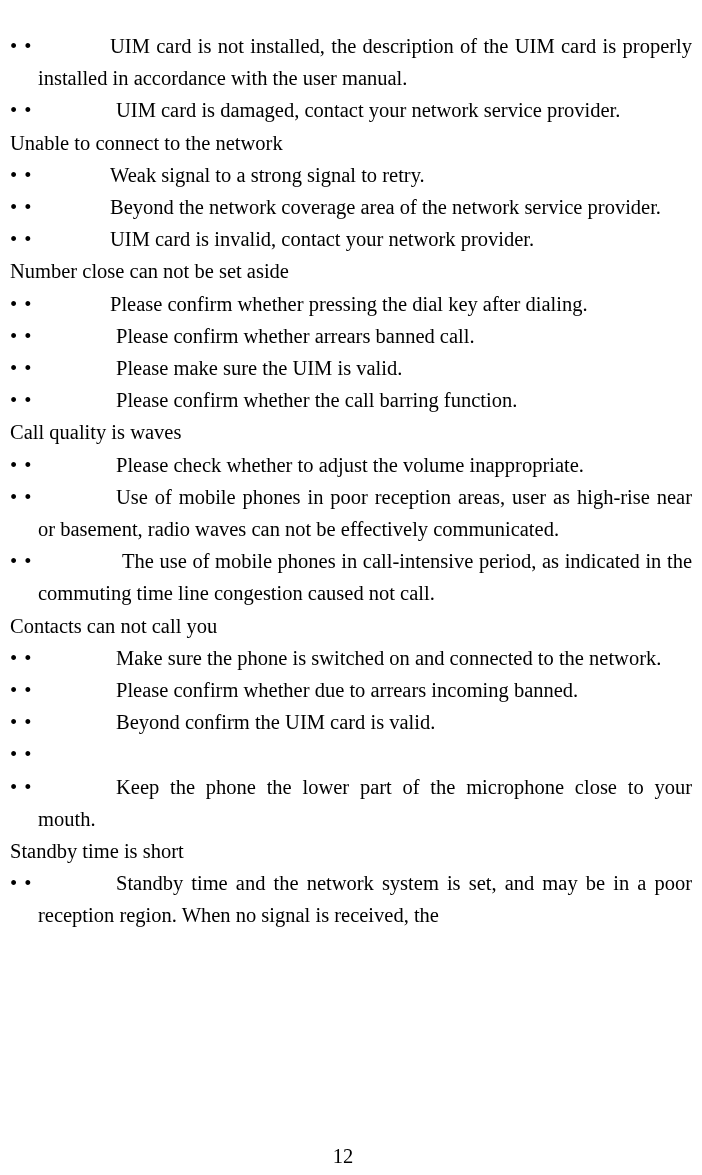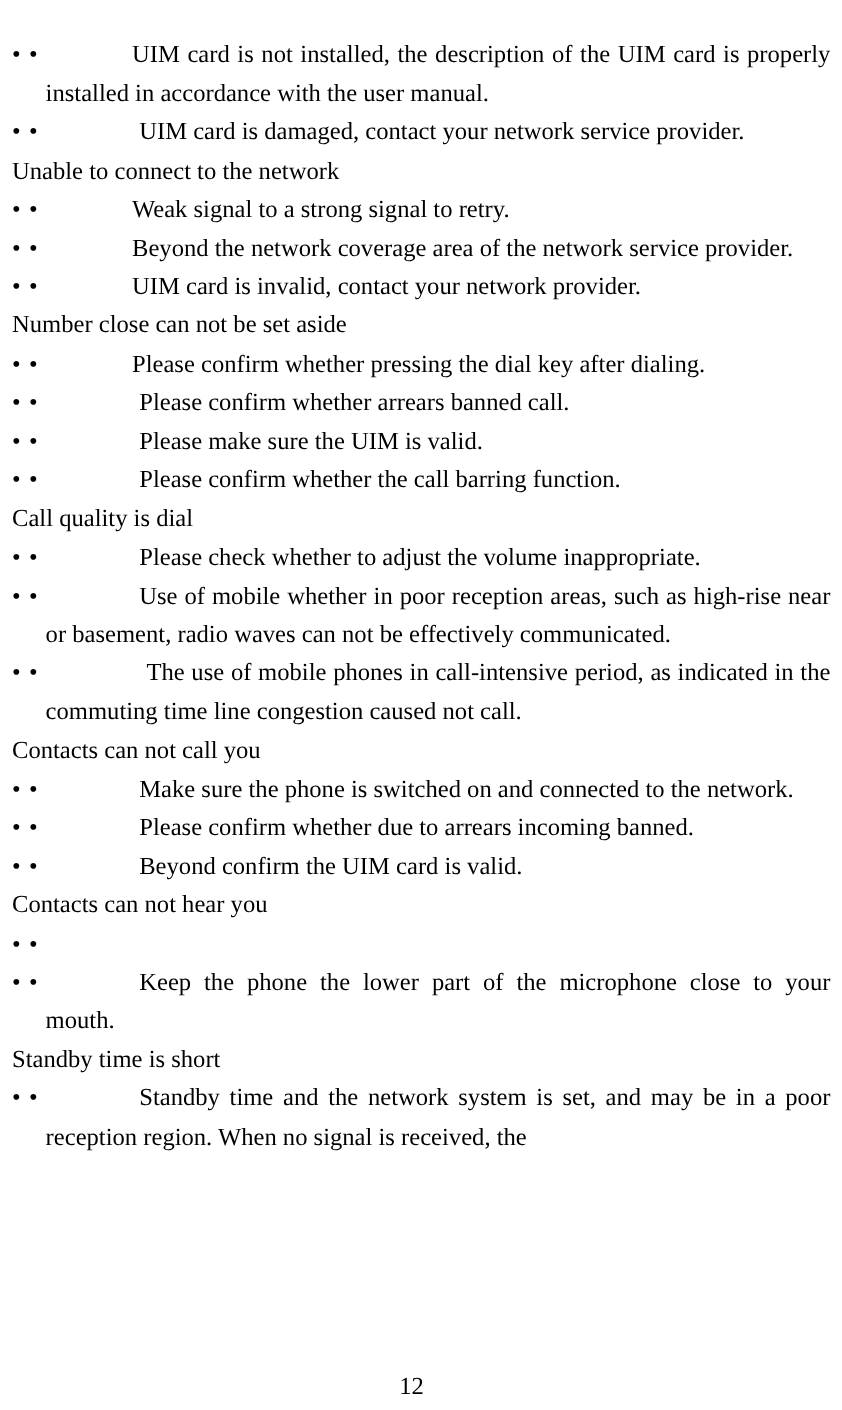--- a/index.html
+++ b/index.html
@@ -90,28 +90,27 @@
       <p class="bullet-item"><span class="bullet-marks"><span class="dot">•</span><span class="dot">•</span></span><span class="lead w5"></span><span class="body-text">UIM card is damaged, contact your network service provider.</span></p>
       <p class="heading">Unable to connect to the network</p>
       <p class="bullet-item"><span class="bullet-marks"><span class="dot">•</span><span class="dot">•</span></span><span class="lead w4"></span><span class="body-text">Weak signal to a strong signal to retry.</span></p>
       <p class="bullet-item"><span class="bullet-marks"><span class="dot">•</span><span class="dot">•</span></span><span class="lead w4"></span><span class="body-text">Beyond the network coverage area of the network service provider.</span></p>
       <p class="bullet-item"><span class="bullet-marks"><span class="dot">•</span><span class="dot">•</span></span><span class="lead w4"></span><span class="body-text">UIM card is invalid, contact your network provider.</span></p>
       <p class="heading">Number close can not be set aside</p>
       <p class="bullet-item"><span class="bullet-marks"><span class="dot">•</span><span class="dot">•</span></span><span class="lead w4"></span><span class="body-text">Please confirm whether pressing the dial key after dialing.</span></p>
       <p class="bullet-item"><span class="bullet-marks"><span class="dot">•</span><span class="dot">•</span></span><span class="lead w5"></span><span class="body-text">Please confirm whether arrears banned call.</span></p>
       <p class="bullet-item"><span class="bullet-marks"><span class="dot">•</span><span class="dot">•</span></span><span class="lead w5"></span><span class="body-text">Please make sure the UIM is valid.</span></p>
       <p class="bullet-item"><span class="bullet-marks"><span class="dot">•</span><span class="dot">•</span></span><span class="lead w5"></span><span class="body-text">Please confirm whether the call barring function.</span></p>
-      <p class="heading">Call quality is dial</p>
+      <p class="heading">Call quality is waves</p>
       <p class="bullet-item"><span class="bullet-marks"><span class="dot">•</span><span class="dot">•</span></span><span class="lead w5"></span><span class="body-text">Please check whether to adjust the volume inappropriate.</span></p>
-      <p class="bullet-item"><span class="bullet-marks"><span class="dot">•</span><span class="dot">•</span></span><span class="lead w5"></span><span class="body-text">Use of mobile whether in poor reception areas, such as high-rise near or basement, radio waves can not be effectively communicated.</span></p>
+      <p class="bullet-item"><span class="bullet-marks"><span class="dot">•</span><span class="dot">•</span></span><span class="lead w5"></span><span class="body-text">Use of mobile phones in poor reception areas, user as high-rise near or basement, radio waves can not be effectively communicated.</span></p>
       <p class="bullet-item"><span class="bullet-marks"><span class="dot">•</span><span class="dot">•</span></span><span class="lead w6"></span><span class="body-text">The use of mobile phones in call-intensive period, as indicated in the commuting time line congestion caused not call.</span></p>
       <p class="heading">Contacts can not call you</p>
       <p class="bullet-item"><span class="bullet-marks"><span class="dot">•</span><span class="dot">•</span></span><span class="lead w5"></span><span class="body-text">Make sure the phone is switched on and connected to the network.</span></p>
       <p class="bullet-item"><span class="bullet-marks"><span class="dot">•</span><span class="dot">•</span></span><span class="lead w5"></span><span class="body-text">Please confirm whether due to arrears incoming banned.</span></p>
       <p class="bullet-item"><span class="bullet-marks"><span class="dot">•</span><span class="dot">•</span></span><span class="lead w5"></span><span class="body-text">Beyond confirm the UIM card is valid.</span></p>
-      <p class="heading">Contacts can not hear you</p>
       <p class="bullet-item"><span class="bullet-marks"><span class="dot">•</span><span class="dot">•</span></span><span class="lead w5"></span></p>
       <p class="bullet-item"><span class="bullet-marks"><span class="dot">•</span><span class="dot">•</span></span><span class="lead w5"></span><span class="body-text">Keep the phone the lower part of the microphone close to your mouth.</span></p>
       <p class="heading">Standby time is short</p>
       <p class="bullet-item"><span class="bullet-marks"><span class="dot">•</span><span class="dot">•</span></span><span class="lead w5"></span><span class="body-text">Standby time and the network system is set, and may be in a poor reception region. When no signal is received, the</span></p>
     </div>
   <div class="page-number">12</div>
 </div>
 
 </body></html>

